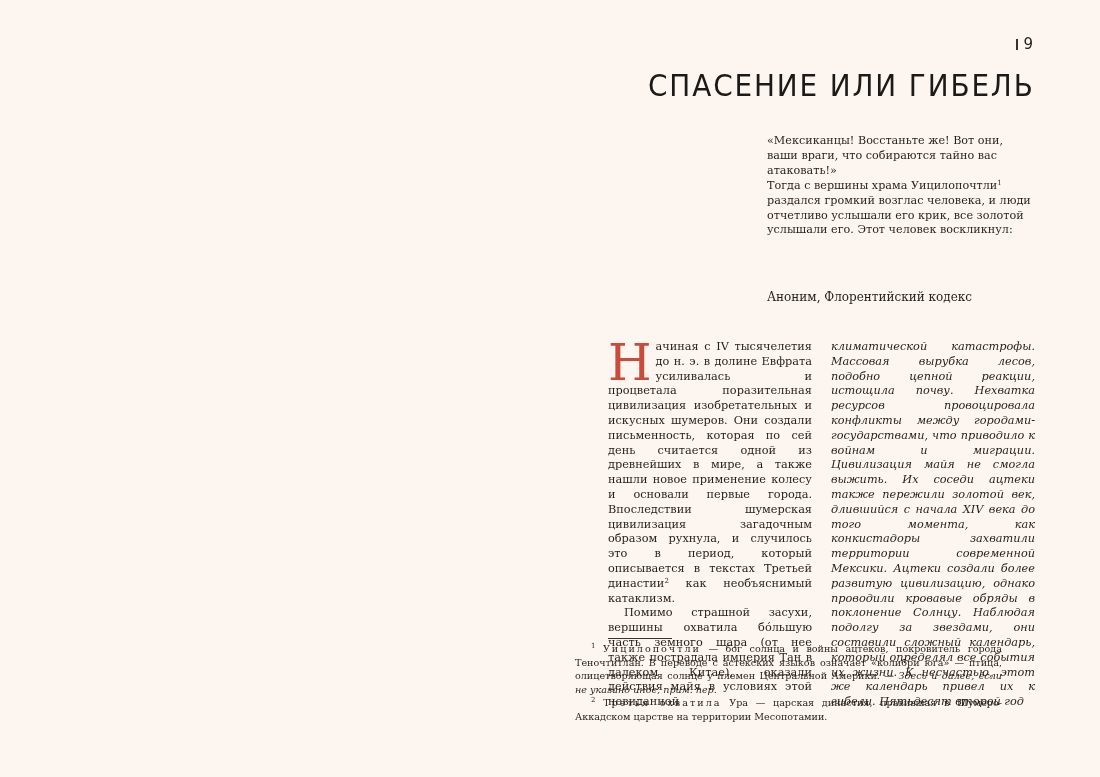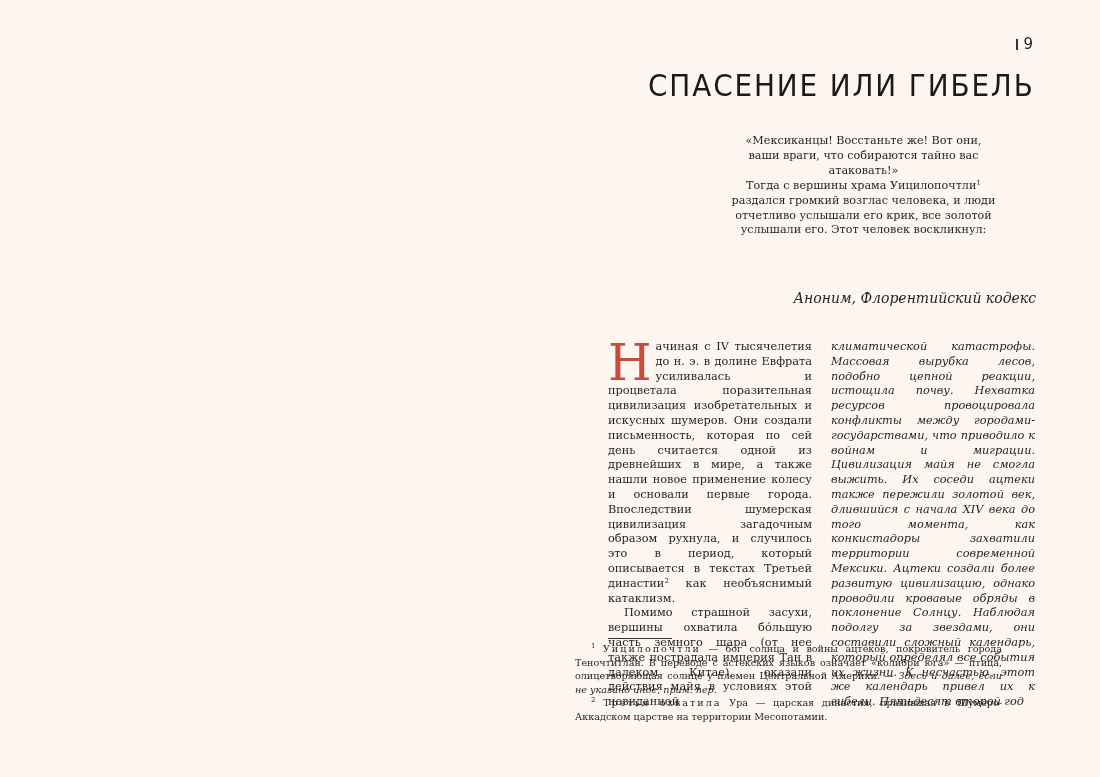--- a/index.html
+++ b/index.html
@@ -11,27 +11,27 @@
       position:absolute; left:1016px; top:35px; font-family:"DejaVu Sans", sans-serif;
       font-size:15px; color:#222; letter-spacing:0px;
     }
     .page-num .bar { display:inline-block; width:1.5px; height:11px; background:#333; margin-right:6px; vertical-align:-1px; }
     .title {
       position:absolute; left:648px; top:68px; font-family:"DejaVu Sans", sans-serif;
       font-size:30px; letter-spacing:2px; font-weight:normal; color:#1c1a18; margin:0; white-space:nowrap;
       transform:scaleX(0.93); transform-origin:left top;
     }
     .epigraph {
-      position:absolute; left:729px; top:134px; width:269px;
-      font-size:11.2px; line-height:14.9px; color:#231f1c; text-align:center;
+      position:absolute; left:767px; top:134px; width:269px;
+      font-size:11.2px; line-height:14.9px; color:#231f1c; text-align:left;
     }
     .epigraph p { margin:0; }
     .epi-source {
-      position:absolute; left:767px; top:290px; width:269px; text-align:right;
-      font-style:italic; font-size:14px; color:#231f1c;
+      position:absolute; left:767px; top:290px; width:269px; 
+      font-size:12px; color:#231f1c;
     }
     .col {
       position:absolute; top:340px; width:204px; font-size:11.3px; line-height:14.8px;
       text-align:justify; color:#231f1c; hyphens:auto;
     }
     .col p { margin:0; }
     .col-left { left:608px; }
     .col-right { left:831px;font-style:italic; }
     .indent { text-indent:16px; }
     .dropcap {

